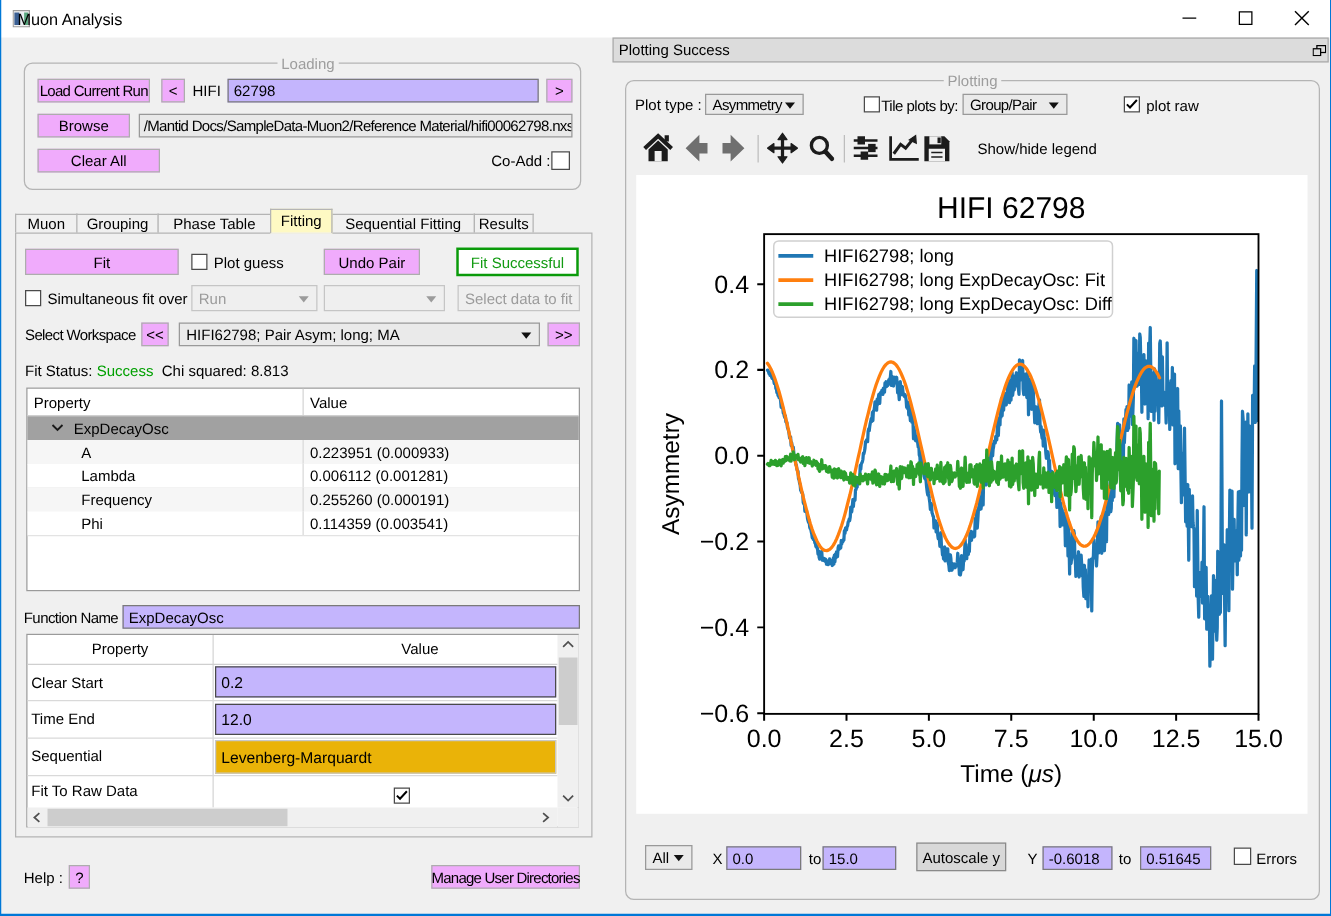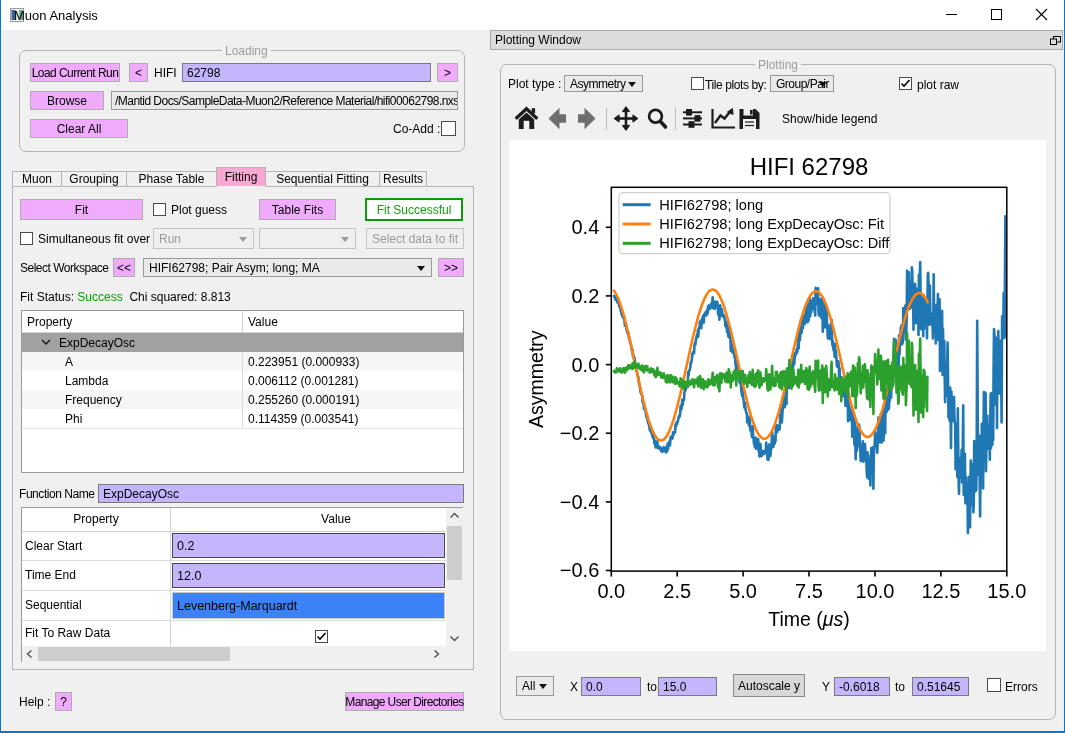--- a/index.html
+++ b/index.html
@@ -44,28 +44,28 @@
 <div class="inp" style="left:182px;top:63px;width:249px;height:19px">62798</div>
 <div class="btn" style="left:437px;top:63px;width:21px;height:19px">&gt;</div>
 <div class="btn" style="left:30px;top:91px;width:74px;height:19px">Browse</div>
 <div class="inp" style="left:111px;top:91px;width:347px;height:19px;background:#e9e9e9;border-color:#999;letter-spacing:-0.54px;padding-left:3px">/Mantid Docs/SampleData-Muon2/Reference Material/hifi00062798.nxs</div>
 <div class="btn" style="left:30px;top:119px;width:98px;height:19px">Clear All</div>
 <div class="lbl" style="left:393px;top:122px;height:14px">Co-Add :</div>
 <div class="cb" style="left:441px;top:121px;width:15px;height:15px"></div>
 <div class="tab" style="left:12px;width:50px">Muon</div>
 <div class="tab" style="left:61px;width:66px">Grouping</div>
 <div class="tab" style="left:126px;width:91px">Phase Table</div>
-<div class="tab" style="left:216px;top:167px;width:50px;height:20px;background:#f9a8d4;z-index:3;border-bottom:1px solid #f0f0f0">Fitting</div>
+<div class="tab" style="left:216px;top:167px;width:50px;height:20px;background:#fef9c3;z-index:3;border-bottom:1px solid #f0f0f0">Fitting</div>
 <div class="tab" style="left:265px;width:115px">Sequential Fitting</div>
 <div class="tab" style="left:379px;width:48px">Results</div>
 <div class="a" style="left:12px;top:186px;width:462px;height:484px;border:1px solid #b4b4b4"></div>
 <div class="btn" style="left:20px;top:199px;width:123px;height:21px">Fit</div>
 <div class="cb" style="left:153px;top:203px"></div>
 <div class="lbl" style="left:171px;top:203px;height:13px">Plot guess</div>
-<div class="btn" style="left:259px;top:199px;width:77px;height:21px">Table Fits</div>
+<div class="btn" style="left:259px;top:199px;width:77px;height:21px">Undo Pair</div>
 <div class="btn" style="left:365px;top:198px;width:98px;height:23px;background:#fff;border:2px solid #0a9a0a;color:#129b12">Fit Successful</div>
 <div class="cb" style="left:20px;top:232px"></div>
 <div class="lbl" style="left:38px;top:232px;height:13px">Simultaneous fit over</div>
 <div class="combo dis" style="left:153px;top:228px;width:101px;height:21px">Run<span class="car g"></span></div>
 <div class="combo dis" style="left:259px;top:228px;width:97px;height:21px">
     <span class="car g"></span>
   </div>
 <div class="btn dis" style="left:366px;top:228px;width:98px;height:21px">Select data to fit</div>
 <div class="lbl" style="left:20px;top:261px;height:13px;letter-spacing:-0.5px">Select Workspace</div>
 <div class="btn" style="left:113px;top:258px;width:22px;height:19px">&lt;&lt;</div>
@@ -111,21 +111,21 @@
 <div class="gridh" style="left:22px;top:531px;width:424px;background:#cfcfcf"></div>
 <div class="lbl" style="left:25px;top:531px;height:29px">Clear Start</div>
 <div class="gridh" style="left:22px;top:560px;width:424px;background:#d9d9d9"></div>
 <div class="lbl" style="left:25px;top:560px;height:30px">Time End</div>
 <div class="gridh" style="left:22px;top:590px;width:424px;background:#d9d9d9"></div>
 <div class="lbl" style="left:25px;top:590px;height:30px">Sequential</div>
 <div class="gridh" style="left:22px;top:620px;width:424px;background:#d9d9d9"></div>
 <div class="lbl" style="left:25px;top:620px;height:26px">Fit To Raw Data</div>
 <div class="inp" style="left:172px;top:533px;width:273px;height:25px;border-color:#4a4a4a;font-size:12.5px">0.2</div>
 <div class="inp" style="left:172px;top:563px;width:273px;height:25px;border-color:#4a4a4a;font-size:12.5px">12.0</div>
-<div class="inp" style="left:172px;top:592px;width:273px;height:27px;background:#3b82f6;border-color:#c8c8c8;font-size:12.5px">Levenberg-Marquardt</div>
+<div class="inp" style="left:172px;top:592px;width:273px;height:27px;background:#eab308;border-color:#c8c8c8;font-size:12.5px">Levenberg-Marquardt</div>
 <div class="cb" style="left:315px;top:630px">
     <svg width="11" height="11" viewBox="0 0 11 11" style="position:absolute;left:0;top:0">
       <polyline points="1.5,5.5 4,8 9.5,2" fill="none" stroke="#000" stroke-width="1.6"></polyline>
     </svg>
   </div>
 <div class="a" style="left:446px;top:508px;width:17px;height:138px;background:#f0f0f0"></div>
 <svg class="a" style="left:446px;top:508px" width="17" height="16">
     <polyline points="4.5,9.5 8.5,5.5 12.5,9.5" fill="none" stroke="#505050" stroke-width="1.4"></polyline>
   </svg>
 <div class="a" style="left:447px;top:526px;width:15px;height:54px;background:#cdcdcd"></div>
@@ -138,32 +138,32 @@
   </svg>
 <div class="a" style="left:38px;top:647px;width:192px;height:14px;background:#cdcdcd"></div>
 <svg class="a" style="left:428px;top:646px" width="16" height="16">
     <polyline points="6.5,4.5 10.5,8 6.5,11.5" fill="none" stroke="#505050" stroke-width="1.4"></polyline>
   </svg>
 <div class="a" style="left:446px;top:646px;width:17px;height:16px;background:#f0f0f0"></div>
 <div class="lbl" style="left:19px;top:695px;height:14px">Help :</div>
 <div class="btn" style="left:55px;top:692px;width:17px;height:19px">?</div>
 <div class="btn" style="left:345px;top:692px;width:119px;height:19px;letter-spacing:-0.62px">Manage User Directories</div>
 <div class="a" style="left:490px;top:30px;width:573px;height:20px;background:#dcdcdc;border:1px solid #aaa"></div>
-<div class="lbl" style="left:495px;top:33px;height:14px">Plotting Window</div>
+<div class="lbl" style="left:495px;top:33px;height:14px">Plotting Success</div>
 <svg class="a" style="left:1050px;top:36px" width="11" height="9" viewBox="0 0 11 9">
 <rect x="3.5" y="0.5" width="7" height="5.5" fill="#dcdcdc" stroke="#000"></rect>
 <rect x="0.5" y="3" width="6" height="5.5" fill="#dcdcdc" stroke="#000"></rect>
 </svg>
 <div class="gb" style="left:500px;top:64px;width:556px;height:656px"></div>
 <div class="gbt" style="left:755px;top:58px">Plotting</div>
 <div class="lbl" style="left:508px;top:77px;height:14px">Plot type :</div>
 <div class="combo" style="left:564px;top:75px;width:79px;height:17px;letter-spacing:-0.5px">Asymmetry<span class="car"></span></div>
 <div class="cb" style="left:691px;top:77px"></div>
 <div class="lbl" style="left:705px;top:78px;height:13px;letter-spacing:-0.4px">Tile plots by:</div>
-<div class="combo" style="left:770px;top:75px;width:64px;height:17px;letter-spacing:-0.5px">Group/Pair<span class="car"></span></div>
+<div class="combo" style="left:770px;top:75px;width:84px;height:17px;letter-spacing:-0.5px">Group/Pair<span class="car"></span></div>
 <div class="cb" style="left:899px;top:77px">
     <svg width="11" height="11" viewBox="0 0 11 11" style="position:absolute;left:0;top:0">
       <polyline points="1.5,5.5 4,8 9.5,2" fill="none" stroke="#000" stroke-width="1.6"></polyline>
     </svg>
   </div>
 <div class="lbl" style="left:917px;top:78px;height:13px">plot raw</div>
 <svg class="a" style="left:510px;top:104px" width="280" height="30" viewBox="0 0 280 30">
 <g fill="#1c1c1c">
  <path d="M16.5 2.6 L4.6 13.6 L6.8 16 L16.5 7 L26.2 16 L28.4 13.6 Z"></path>
  <rect x="21.7" y="4.2" width="3.4" height="5"></rect>

